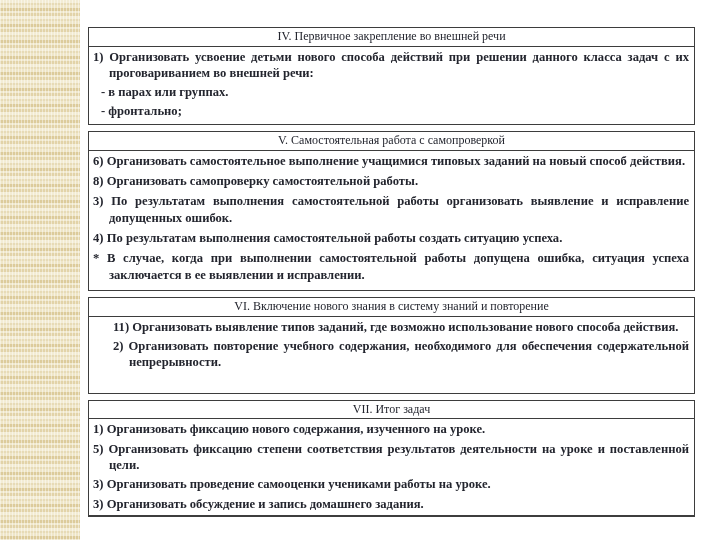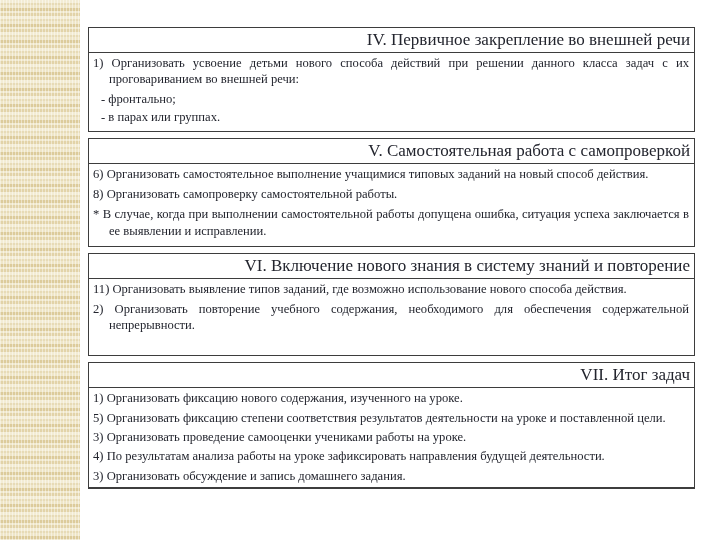--- a/index.html
+++ b/index.html
@@ -39,84 +39,86 @@
   .box {
     border: 1px solid #3d3d3d;
     margin-bottom: 6px;
     background: #ffffff;
     color: #23252e;
     font-size: 12.6px;
     line-height: 1.3;
   }
   .box:last-child { border-bottom-width: 2px; }
   .box-title {
-    text-align: right;
+    text-align: center;
     border-bottom: 1px solid #3d3d3d;
     padding: 1px 4px;
-    font-size: 17px;
+    font-size: 12px;
   }
   .box-body {
     padding: 2px 5px 3px 4px;
+    font-weight: bold;
   }
   .item {
     margin: 0 0 3px 0;
     padding-left: 16px;
     text-indent: -16px;
     text-align: justify;
   }
   .item:last-child { margin-bottom: 0; }
   .item.dash {
     padding-left: 22px;
     text-indent: -14px;
     text-align: left;
     margin-bottom: 2px;
   }
   
-  #sections .box:nth-child(3) .box-body { padding-bottom: 22px; }
+  #sections .box:nth-child(3) .box-body { padding-bottom: 22px; margin-left: 20px; }
   
   #sections .box:nth-child(2) .item { margin-bottom: 4px; }
 </style>
 </head>
 <body>
 
 <div class="page">
   <div class="texture-strip"></div>
   <div class="content">
     <div id="sections">
   <section class="box">
     <div class="box-title">IV. Первичное закрепление во внешней речи</div>
     <div class="box-body">
             <p class="item num">1) Организовать усвоение детьми нового способа действий при решении данного класса задач с их проговариванием во внешней речи:</p>
+            <p class="item dash">- в парах или группах.</p>
             <p class="item dash">- фронтально;</p>
-            <p class="item dash">- в парах или группах.</p>
           </div>
   </section>
 
   <section class="box">
     <div class="box-title">V. Самостоятельная работа с самопроверкой</div>
     <div class="box-body">
             <p class="item num">6) Организовать самостоятельное выполнение учащимися типовых заданий на новый способ действия.</p>
             <p class="item num">8) Организовать самопроверку самостоятельной работы.</p>
+            <p class="item num">3)  По результатам выполнения самостоятельной работы организовать выявление и исправление допущенных ошибок.</p>
+            <p class="item num">4) По результатам выполнения самостоятельной работы создать ситуацию успеха.</p>
             <p class="item num">* В случае, когда при выполнении самостоятельной работы допущена ошибка, ситуация успеха заключается в ее выявлении и исправлении.</p>
           </div>
   </section>
 
   <section class="box">
     <div class="box-title">VI. Включение нового знания в систему знаний и повторение</div>
     <div class="box-body">
             <p class="item num">11) Организовать выявление типов заданий, где возможно использование нового способа действия.</p>
             <p class="item num">2) Организовать повторение учебного содержания, необходимого для обеспечения содержательной непрерывности.</p>
           </div>
   </section>
 
   <section class="box">
     <div class="box-title">VII.  Итог задач</div>
     <div class="box-body">
             <p class="item num">1) Организовать фиксацию нового содержания, изученного на уроке.</p>
             <p class="item num">5) Организовать фиксацию степени соответствия результатов деятельности на уроке и поставленной цели.</p>
             <p class="item num">3) Организовать проведение самооценки учениками работы на уроке.</p>
-            <p class="item num">4) По результатам анализа работы на уроке зафиксировать направления будущей деятельности.</p>
             <p class="item num">3) Организовать обсуждение и запись домашнего задания.</p>
           </div>
   </section>
 </div>
   </div>
 </div>
 
 </body></html>

